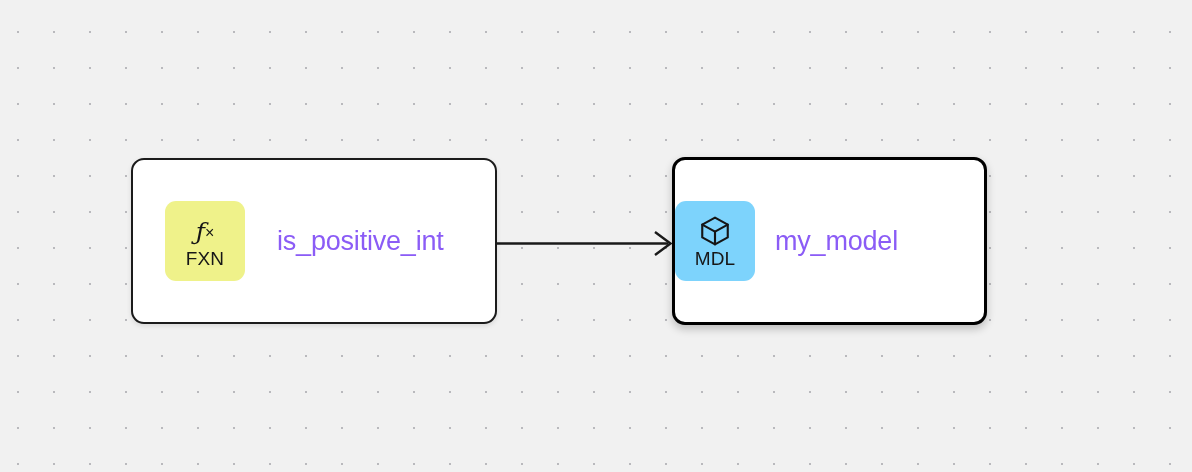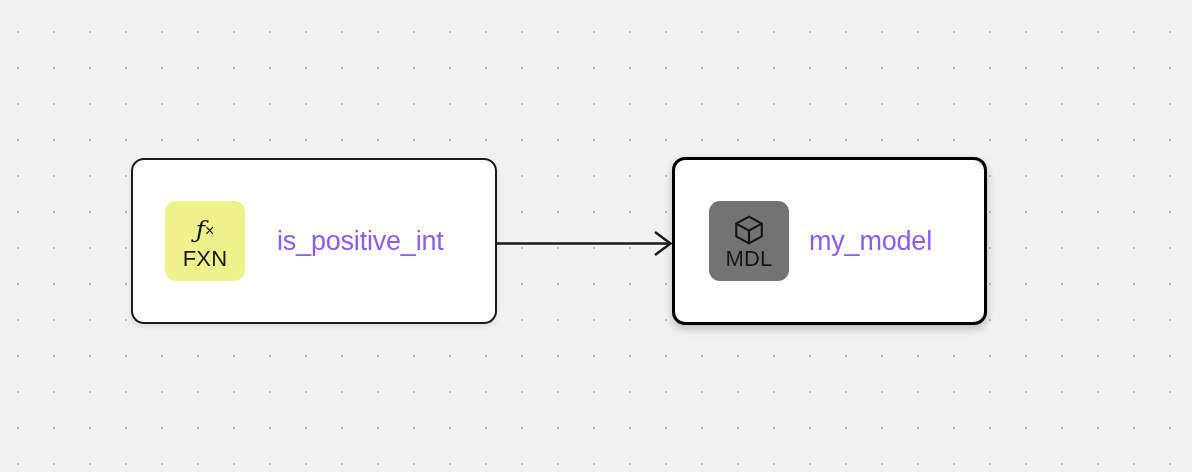--- a/index.html
+++ b/index.html
@@ -55,22 +55,21 @@
     flex-direction: column;
     align-items: center;
     justify-content: center;
     gap: 1px;
   }
   .badge-fxn {
     background: #eff28a;
     margin-left: 32px;
   }
   .badge-mdl {
-    background: #737373;
-    margin-left: 34px;
+    background: #7dd3fc;
   }
   .badge-glyph {
     display: flex;
     align-items: center;
     justify-content: center;
     height: 34px;
     line-height: 1;
   }
   .fx-glyph {
     font-family: "DejaVu Serif", serif;
@@ -80,21 +79,21 @@
     letter-spacing: 0px;
   }
   .fx-glyph .x-part {
     font-family: "Liberation Sans", sans-serif;
     font-style: normal;
     font-size: 16px;
     vertical-align: 2px;
   }
   .badge-label {
     font-family: "Liberation Sans", sans-serif;
-    font-size: 22px;
+    font-size: 19px;
     color: #171717;
     letter-spacing: 0.2px;
     line-height: 1;
   }
 
   
   .node-title {
     font-family: "Liberation Sans", sans-serif;
     font-size: 27px;
     color: #8b5cf6;

